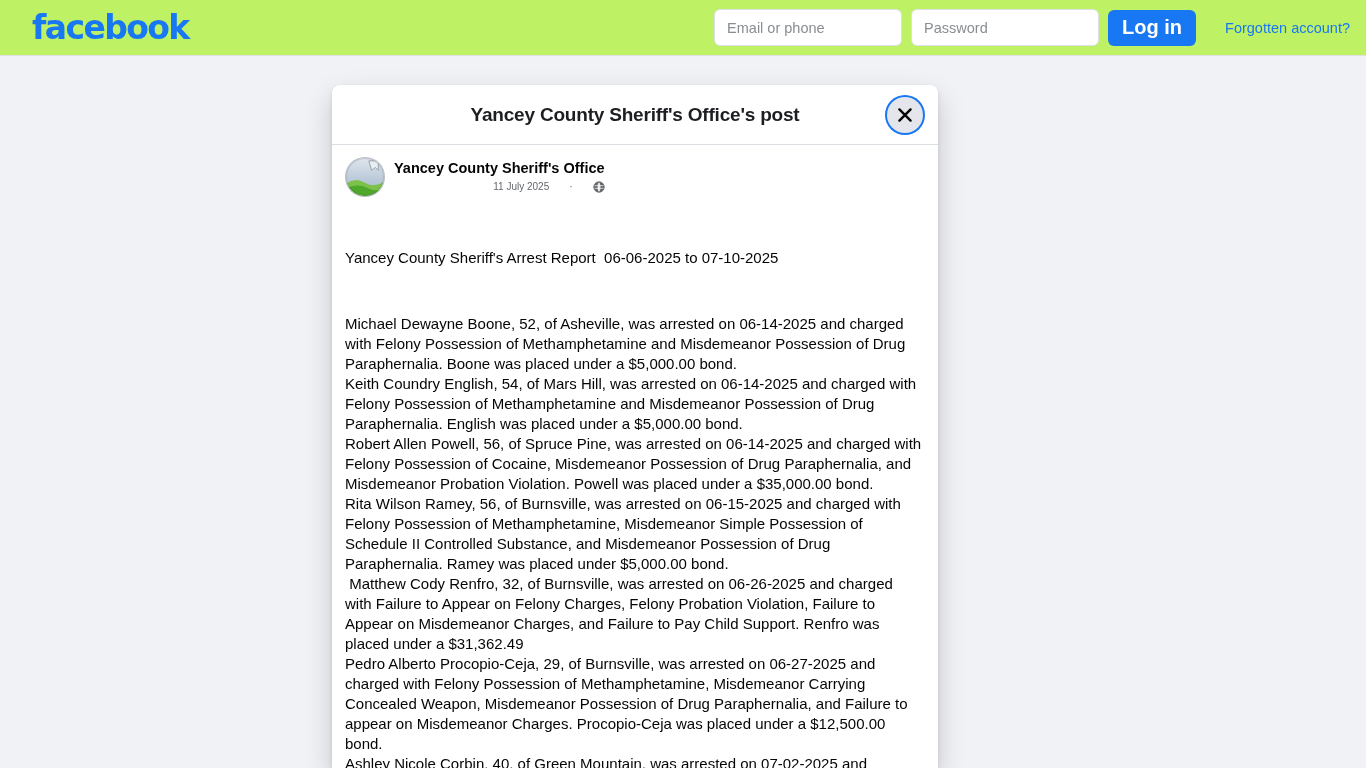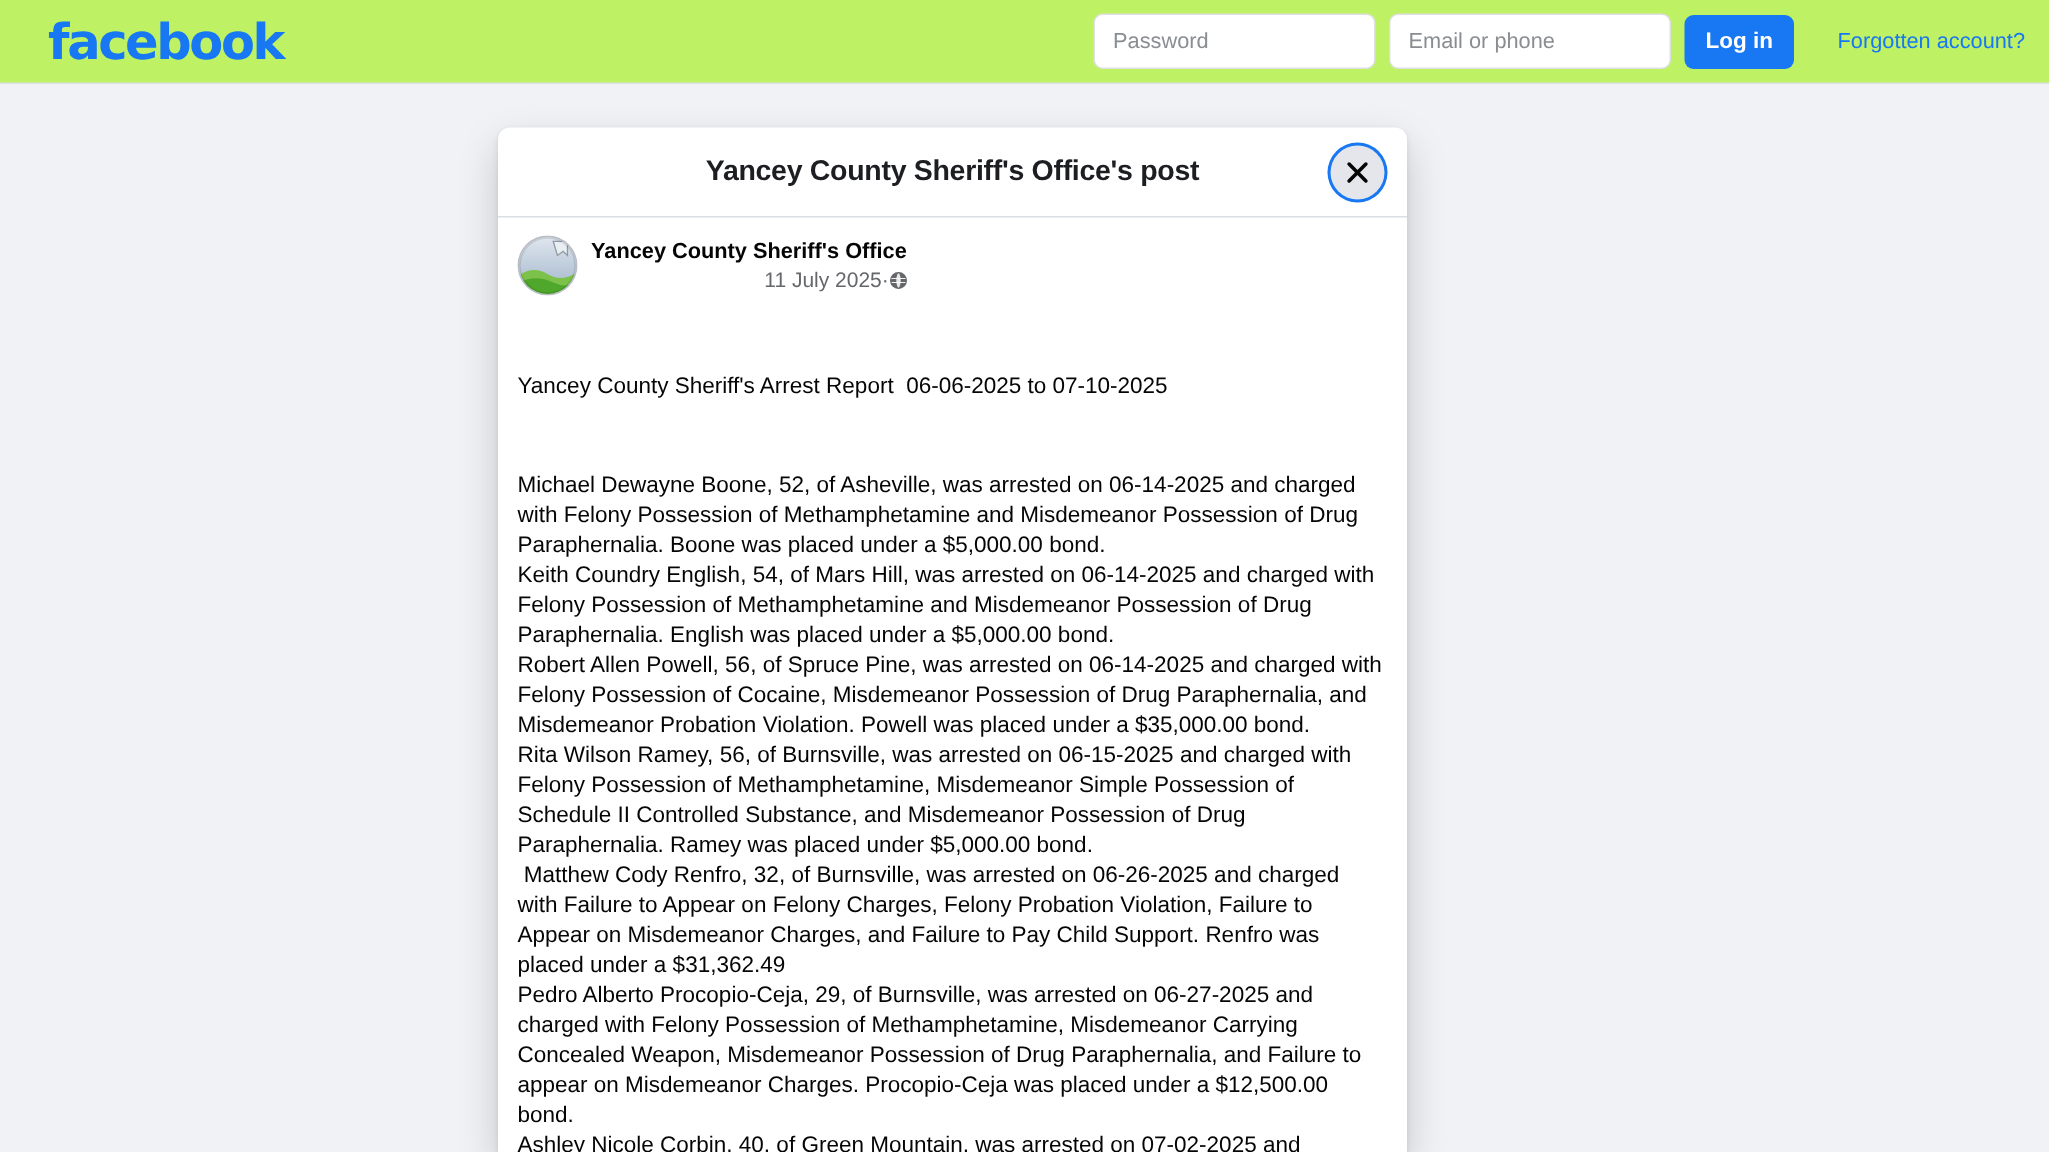--- a/index.html
+++ b/index.html
@@ -67,21 +67,21 @@
 
   .login-btn {
     height: 36px;
     min-width: 66px;
     padding: 0 14px;
     background: #1877f2;
     color: #ffffff;
     border: none;
     border-radius: 6px;
     font-family: "Liberation Sans", sans-serif;
-    font-size: 15px;
+    font-size: 20px;
     font-weight: bold;
     cursor: pointer;
   }
 
   .forgot-link {
     color: #1877f2;
     font-size: 14.5px;
     text-decoration: none;
     margin-left: 20px;
     cursor: pointer;
@@ -173,22 +173,22 @@
     font-size: 14.5px;
     font-weight: bold;
     color: #050505;
     line-height: 19px;
     cursor: pointer;
   }
 
   .post-sub {
     display: flex;
     align-items: center;
-    gap: 0;
-    font-size: 14px;
+    gap: 20px;
+    font-size: 10px;
     color: #65676b;
     line-height: 17px;
   }
   .post-date { cursor: pointer; }
   .dot-sep { color: #65676b; }
   .globe-icon { display: inline-flex; align-items: center; }
   .globe-icon svg { display: block; }
 
   .post-text {
     padding: 0 16px 0 13px;
@@ -201,22 +201,22 @@
   .post-text .para { margin-bottom: 6px; }
   .post-text .body-block { margin: 0; }
 </style>
 </head>
 <body>
 
 <div class="topbar">
   <div class="brand">facebook</div>
 
   <div class="login-area">
+    <input class="login-input" type="text" placeholder="Email or phone" style="">
     <input class="login-input" type="password" placeholder="Password" style="">
-    <input class="login-input" type="text" placeholder="Email or phone" style="">
     <button class="login-btn">Log in</button>
     <a class="forgot-link" href="#">Forgotten account?</a>
   </div>
 </div>
 
 <div class="modal">
 
   <div class="modal-header">
     <div class="modal-title">Yancey County Sheriff's Office's post</div>
 

